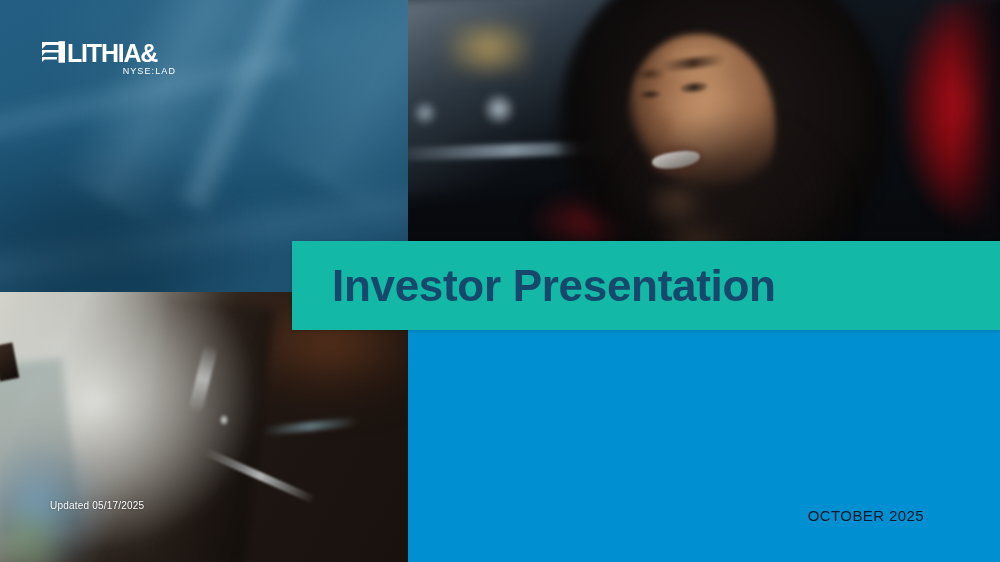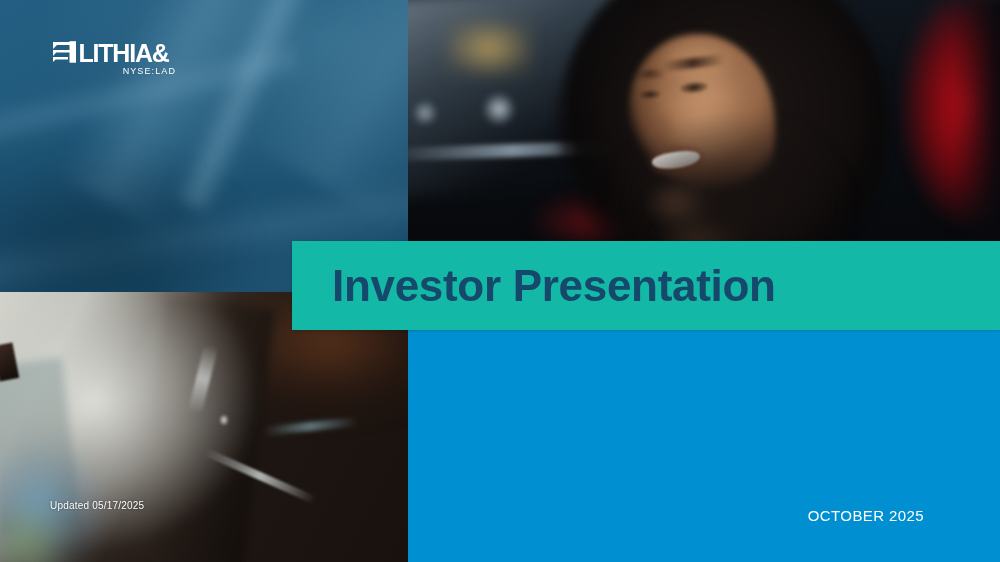--- a/index.html
+++ b/index.html
@@ -65,21 +65,20 @@
     left: 40px; top: 38px;
     width: 140px;
     color: #ffffff;
     z-index: 6;
     user-select: none;
   }
   .logo-row1 {
     display: flex;
     align-items: flex-end;
     height: 26px;
-    justify-content: center;
   }
   .logo-mark { width: 26px; height: 24px; flex: 0 0 auto; }
   .logo-word1 {
     font-family: "Liberation Sans", sans-serif;
     font-weight: bold;
     font-size: 25px;
     line-height: 22px;
     letter-spacing: -1.2px;
     color: #ffffff;
     margin-left: 1px;
@@ -393,21 +392,21 @@
     width: 592px; height: 232px;
     background: #0090d1;
     z-index: 5;
   }
   .date-text {
     position: absolute;
     right: 76px; bottom: 38px;
     font-family: "Liberation Sans", sans-serif;
     font-size: 15px;
     letter-spacing: 0.4px;
-    color: #ffffff;
+    color: #0f172a;
     white-space: nowrap;
     margin-top: 8px;
   }
 
   
   .updated-text {
     position: absolute;
     left: 50px; top: 500px;
     font-family: "Liberation Sans", sans-serif;
     font-size: 10px;

